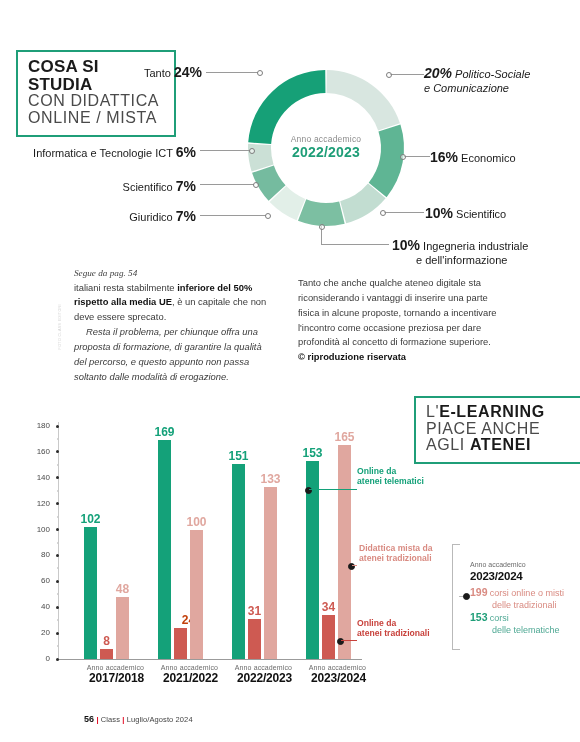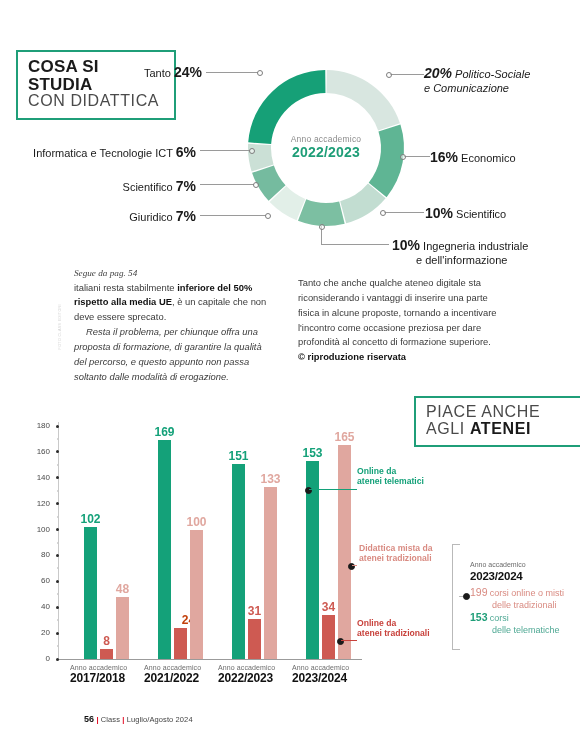--- a/index.html
+++ b/index.html
@@ -46,49 +46,50 @@
   }
 
   
   #chart{position:absolute;}
   .axis-line{position:absolute;background:#9b9b9b;}
   .ytick-label{position:absolute;font-size:8px;color:#4a4a4a;text-align:right;width:22px;}
   .ytick-dot{position:absolute;width:3px;height:3px;border-radius:50%;background:#2b2b2b;}
   .ytick-minor{position:absolute;width:2px;height:2px;border-radius:50%;background:#c8c8c8;}
   .bar{position:absolute;bottom:0;}
   .barval{position:absolute;font-size:12px;font-weight:bold;text-align:center;white-space:nowrap;}
-  .xcat{position:absolute;text-align:left;}
+  .xcat{position:absolute;text-align:right;}
   .xcat .sub{font-size:7px;color:#6b6b6b;letter-spacing:.1px;}
   .xcat .yr{font-size:12px;font-weight:bold;color:#111;letter-spacing:-.2px;}
 
   .cal-label{position:absolute;font-size:8.6px;font-weight:bold;line-height:1.22;white-space:nowrap;}
   .cal-line{position:absolute;height:1px;}
   .cal-dot{position:absolute;width:5px;height:5px;border-radius:50%;background:#1a1a1a;border:1px solid #1a1a1a;}
 
   .sidebox{position:absolute;font-size:8.4px;line-height:1.3;white-space:nowrap;}
   .sidebox .sb-sub{font-size:7px;color:#6b6b6b;}
   .sidebox .sb-yr{font-size:11.5px;font-weight:bold;color:#111;letter-spacing:-.2px;}
-  .sidebox .sb-n1{font-size:10.5px;font-weight:normal;color:#d98b82;}
+  .sidebox .sb-n1{font-size:10.5px;font-weight:bold;color:#d98b82;}
   .sidebox .sb-t1{font-size:9px;color:#d98b82;}
   .sidebox .sb-n2{font-size:10.5px;font-weight:bold;color:#1f9e78;}
   .sidebox .sb-t2{font-size:9px;color:#4fa894;}
   .brk{position:absolute;border:1px solid #b9b9b9;border-right:0;width:7px;}
   .brk-stem{position:absolute;height:1px;background:#b9b9b9;}
 
   
   .footer{position:absolute;font-size:7.5px;color:#444;letter-spacing:.1px;}
   .footer .pg{font-size:9px;font-weight:bold;color:#111;}
   .footer .sep{color:#e2001a;font-weight:bold;}
 </style>
 </head>
 <body>
 
 <div class="abs titlebox" style="left:16px;top:50px;width:136px;">
   <div class="l1">COSA SI STUDIA</div>
   <div class="l2">CON DIDATTICA</div>
+  <div class="l3">ONLINE / MISTA</div>
 </div>
 
 <div class="abs" style="left:226px;top:48px;width:200px;height:200px;">
   <svg width="200" height="200" viewBox="0 0 200 200">
     <g id="donut-slices">
         <path d="M 100.7487347500672 22.003593696414185 A 78 78 0 0 1 173.94761870057982 75.18569588899067 L 152.14255164784475 82.50273428069855 A 55 55 0 0 0 100.527953990432 45.002534016702306 Z" fill="#d8e6e0"></path>
         <path d="M 174.41036222467955 76.60987401504676 A 78 78 0 0 1 160.57452543748525 149.1398704518383 L 142.71280639822677 134.64990865193727 A 55 55 0 0 0 152.46884515842788 83.50696244650733 Z" fill="#5fb594"></path>
         <path d="M 159.6200024541826 150.29369053234473 A 78 78 0 0 1 120.12212935396988 175.35980301368963 L 114.18868095472236 153.13832263785807 A 55 55 0 0 0 142.03974532025694 135.46349973434565 Z" fill="#c2ddd1"></path>
         <path d="M 118.67170561183599 175.73220853471085 A 78 78 0 0 1 71.98376378325999 172.79485220980825 L 80.2449616420423 151.32970348127503 A 55 55 0 0 0 113.16594626475616 153.4009162744756 Z" fill="#7cbfa2"></path>
         <path d="M 70.59145185370018 172.2435969199123 A 78 78 0 0 1 43.65561095933907 153.93801835101704 L 60.26998208671345 138.03321806802484 A 55 55 0 0 0 79.2632032301732 150.9409978281433 Z" fill="#e2efe8"></path>
@@ -172,20 +173,23 @@
 
 <div class="credit" style="left:58px;top:304px;">FOTO CLASS EDITORI</div>
 
 <div class="abs bodycol" style="left:298px;top:276px;">
   <div>
     <span>Tanto che anche qualche ateneo digitale sta riconsiderando i vantaggi di inserire una parte fisica in alcune proposte, tornando a incentivare l'incontro come occasione preziosa per dare profondità al concetto di formazione superiore. </span><b>© riproduzione riservata</b>
   </div>
 </div>
 
 <div class="abs titlebox" style="left:414px;top:396px;width:146px;">
+  <div class="l2">
+    <span>L'</span><b style="font-weight:bold;color:#1a1a1a;">E-LEARNING</b>
+  </div>
   <div class="l2">PIACE ANCHE</div>
   <div class="l3">
     <span>AGLI </span><b>ATENEI</b>
   </div>
 </div>
 
 <div id="chart" style="left:20px;top:404px;width:350px;height:285px;">
     <div class="axis-line" style="left: 38px; top: 18px; width: 1px; height: 237px; background: rgb(201, 201, 201);"></div>
     <div class="axis-line" style="left: 38px; top: 255px; width: 304px; height: 1px; background: rgb(155, 155, 155);"></div>
     <div class="ytick-label" style="left: 8px; top: 250px;">0</div>

